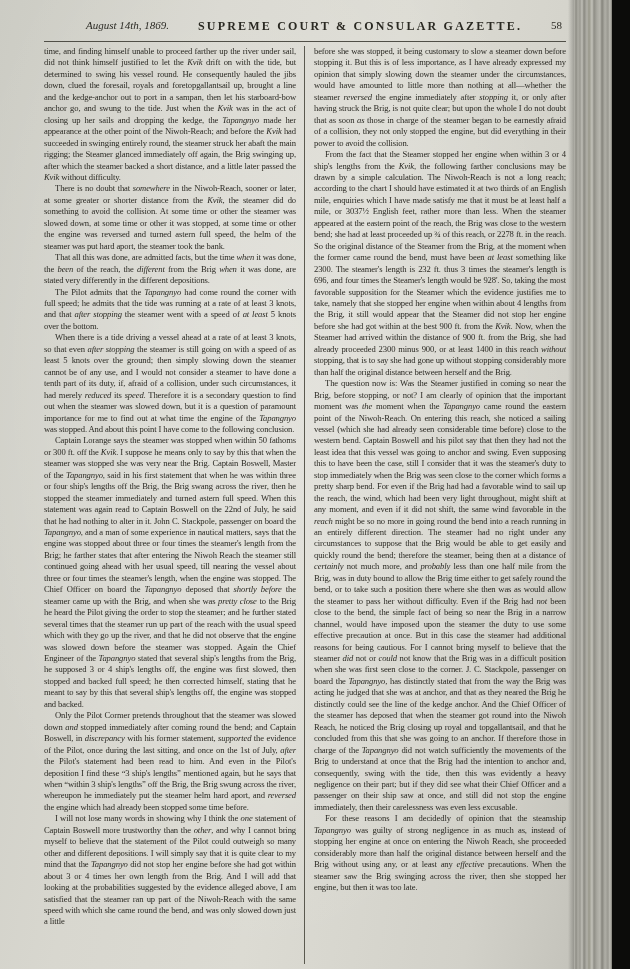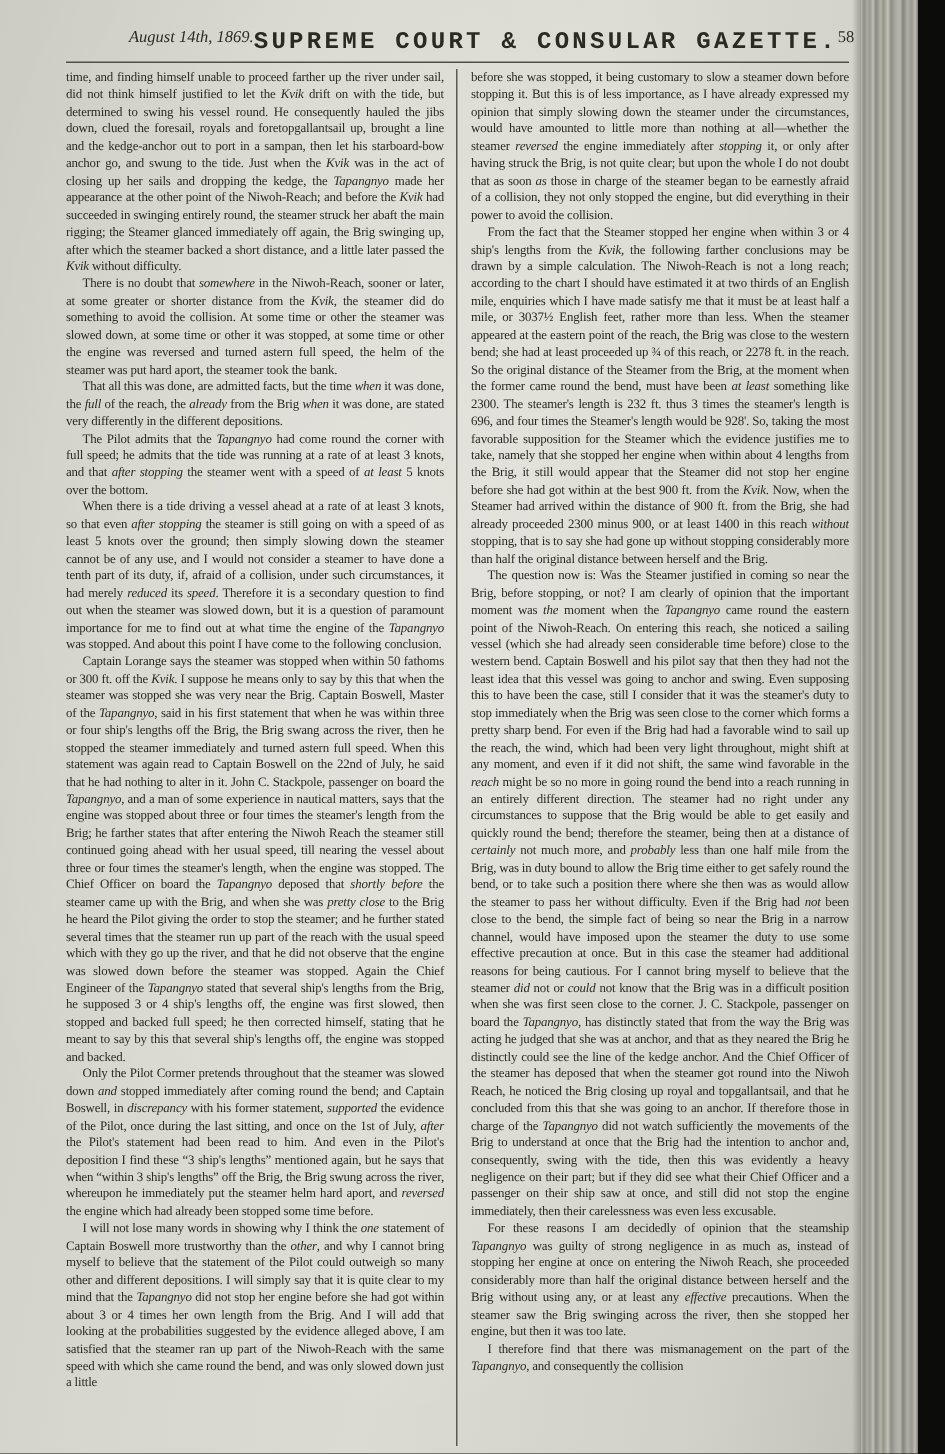--- a/index.html
+++ b/index.html
@@ -28,22 +28,22 @@
     background:linear-gradient(90deg, rgba(60,60,54,0), rgba(60,60,54,0.45));
   }
   .header{
     position:absolute;top:19px;left:44px;width:522px;height:18px;
     display:flex;align-items:flex-start;color:#2c2b25;
   }
   .header .date{
     font-style:italic;font-size:11px;padding-left:42px;white-space:nowrap;
   }
   .header .title{
-    flex:1;text-align:center;font-size:16px;font-weight:bold;
-    letter-spacing:2.2px;white-space:nowrap;color:#2a2922;font-family:Liberation Mono, monospace;
+    flex:1;text-align:center;font-size:12px;font-weight:bold;
+    letter-spacing:2.2px;white-space:nowrap;color:#2a2922;
   }
   .header .pagenum{
     font-size:11px;padding-right:4px;
   }
   .rule{
     position:absolute;top:41px;left:44px;width:522px;height:0;
     border-top:1px solid #504f47;
   }
   .cols{
     position:absolute;top:46px;left:44px;width:522px;height:918px;
@@ -67,30 +67,29 @@
   <div class="header">
     <span class="date">August 14th, 1869.</span>
     <span class="title">SUPREME COURT &amp; CONSULAR GAZETTE.</span>
     <span class="pagenum">58</span>
   </div>
   <div class="rule"></div>
   <div class="cols">
     <div class="col col-left">
         <p class="no-indent">time, and finding himself unable to proceed farther up the river under sail, did not think himself justified to let the <i>Kvik</i> drift on with the tide, but determined to swing his vessel round. He consequently hauled the jibs down, clued the foresail, royals and foretopgallantsail up, brought a line and the kedge-anchor out to port in a sampan, then let his starboard-bow anchor go, and swung to the tide. Just when the <i>Kvik</i> was in the act of closing up her sails and dropping the kedge, the <i>Tapangnyo</i> made her appearance at the other point of the Niwoh-Reach; and before the <i>Kvik</i> had succeeded in swinging entirely round, the steamer struck her abaft the main rigging; the Steamer glanced immediately off again, the Brig swinging up, after which the steamer backed a short distance, and a little later passed the <i>Kvik</i> without difficulty.</p>
         <p class="">There is no doubt that <i>somewhere</i> in the Niwoh-Reach, sooner or later, at some greater or shorter distance from the <i>Kvik</i>, the steamer did do something to avoid the collision. At some time or other the steamer was slowed down, at some time or other it was stopped, at some time or other the engine was reversed and turned astern full speed, the helm of the steamer was put hard aport, the steamer took the bank.</p>
-        <p class="">That all this was done, are admitted facts, but the time <i>when</i> it was done, the <i>full</i> of the reach, the <i>already</i> from the Brig <i>when</i> it was done, are stated very differently in the different depositions.</p>
+        <p class="">That all this was done, are admitted facts, but the time <i>when</i> it was done, the <i>been</i> of the reach, the <i>different</i> from the Brig <i>when</i> it was done, are stated very differently in the different depositions.</p>
         <p class="">The Pilot admits that the <i>Tapangnyo</i> had come round the corner with full speed; he admits that the tide was running at a rate of at least 3 knots, and that <i>after stopping</i> the steamer went with a speed of <i>at least</i> 5 knots over the bottom.</p>
         <p class="">When there is a tide driving a vessel ahead at a rate of at least 3 knots, so that even <i>after stopping</i> the steamer is still going on with a speed of as least 5 knots over the ground; then simply slowing down the steamer cannot be of any use, and I would not consider a steamer to have done a tenth part of its duty, if, afraid of a collision, under such circumstances, it had merely <i>reduced</i> its <i>speed</i>. Therefore it is a secondary question to find out when the steamer was slowed down, but it is a question of paramount importance for me to find out at what time the engine of the <i>Tapangnyo</i> was stopped. And about this point I have come to the following conclusion.</p>
         <p class="">Captain Lorange says the steamer was stopped when within 50 fathoms or 300 ft. off the <i>Kvik</i>. I suppose he means only to say by this that when the steamer was stopped she was very near the Brig. Captain Boswell, Master of the <i>Tapangnyo</i>, said in his first statement that when he was within three or four ship's lengths off the Brig, the Brig swang across the river, then he stopped the steamer immediately and turned astern full speed. When this statement was again read to Captain Boswell on the 22nd of July, he said that he had nothing to alter in it. John C. Stackpole, passenger on board the <i>Tapangnyo</i>, and a man of some experience in nautical matters, says that the engine was stopped about three or four times the steamer's length from the Brig; he farther states that after entering the Niwoh Reach the steamer still continued going ahead with her usual speed, till nearing the vessel about three or four times the steamer's length, when the engine was stopped. The Chief Officer on board the <i>Tapangnyo</i> deposed that <i>shortly before</i> the steamer came up with the Brig, and when she was <i>pretty close</i> to the Brig he heard the Pilot giving the order to stop the steamer; and he further stated several times that the steamer run up part of the reach with the usual speed which with they go up the river, and that he did not observe that the engine was slowed down before the steamer was stopped. Again the Chief Engineer of the <i>Tapangnyo</i> stated that several ship's lengths from the Brig, he supposed 3 or 4 ship's lengths off, the engine was first slowed, then stopped and backed full speed; he then corrected himself, stating that he meant to say by this that several ship's lengths off, the engine was stopped and backed.</p>
         <p class="">Only the Pilot Cormer pretends throughout that the steamer was slowed down <i>and</i> stopped immediately after coming round the bend; and Captain Boswell, in <i>discrepancy</i> with his former statement, <i>supported</i> the evidence of the Pilot, once during the last sitting, and once on the 1st of July, <i>after</i> the Pilot's statement had been read to him. And even in the Pilot's deposition I find these “3 ship's lengths” mentioned again, but he says that when “within 3 ship's lengths” off the Brig, the Brig swung across the river, whereupon he immediately put the steamer helm hard aport, and <i>reversed</i> the engine which had already been stopped some time before.</p>
         <p class="">I will not lose many words in showing why I think the <i>one</i> statement of Captain Boswell more trustworthy than the <i>other</i>, and why I cannot bring myself to believe that the statement of the Pilot could outweigh so many other and different depositions. I will simply say that it is quite clear to my mind that the <i>Tapangnyo</i> did not stop her engine before she had got within about 3 or 4 times her own length from the Brig. And I will add that looking at the probabilities suggested by the evidence alleged above, I am satisfied that the steamer ran up part of the Niwoh-Reach with the same speed with which she came round the bend, and was only slowed down just a little</p>
       </div>
     <div class="col col-right">
         <p class="no-indent">before she was stopped, it being customary to slow a steamer down before stopping it. But this is of less importance, as I have already expressed my opinion that simply slowing down the steamer under the circumstances, would have amounted to little more than nothing at all—whether the steamer <i>reversed</i> the engine immediately after <i>stopping</i> it, or only after having struck the Brig, is not quite clear; but upon the whole I do not doubt that as soon <i>as</i> those in charge of the steamer began to be earnestly afraid of a collision, they not only stopped the engine, but did everything in their power to avoid the collision.</p>
         <p class="">From the fact that the Steamer stopped her engine when within 3 or 4 ship's lengths from the <i>Kvik</i>, the following farther conclusions may be drawn by a simple calculation. The Niwoh-Reach is not a long reach; according to the chart I should have estimated it at two thirds of an English mile, enquiries which I have made satisfy me that it must be at least half a mile, or 3037½ English feet, rather more than less. When the steamer appeared at the eastern point of the reach, the Brig was close to the western bend; she had at least proceeded up ¾ of this reach, or 2278 ft. in the reach. So the original distance of the Steamer from the Brig, at the moment when the former came round the bend, must have been <i>at least</i> something like 2300. The steamer's length is 232 ft. thus 3 times the steamer's length is 696, and four times the Steamer's length would be 928'. So, taking the most favorable supposition for the Steamer which the evidence justifies me to take, namely that she stopped her engine when within about 4 lengths from the Brig, it still would appear that the Steamer did not stop her engine before she had got within at the best 900 ft. from the <i>Kvik</i>. Now, when the Steamer had arrived within the distance of 900 ft. from the Brig, she had already proceeded 2300 minus 900, or at least 1400 in this reach <i>without</i> stopping, that is to say she had gone up without stopping considerably more than half the original distance between herself and the Brig.</p>
         <p class="">The question now is: Was the Steamer justified in coming so near the Brig, before stopping, or not? I am clearly of opinion that the important moment was <i>the</i> moment when the <i>Tapangnyo</i> came round the eastern point of the Niwoh-Reach. On entering this reach, she noticed a sailing vessel (which she had already seen considerable time before) close to the western bend. Captain Boswell and his pilot say that then they had not the least idea that this vessel was going to anchor and swing. Even supposing this to have been the case, still I consider that it was the steamer's duty to stop immediately when the Brig was seen close to the corner which forms a pretty sharp bend. For even if the Brig had had a favorable wind to sail up the reach, the wind, which had been very light throughout, might shift at any moment, and even if it did not shift, the same wind favorable in the <i>reach</i> might be so no more in going round the bend into a reach running in an entirely different direction. The steamer had no right under any circumstances to suppose that the Brig would be able to get easily and quickly round the bend; therefore the steamer, being then at a distance of <i>certainly</i> not much more, and <i>probably</i> less than one half mile from the Brig, was in duty bound to allow the Brig time either to get safely round the bend, or to take such a position there where she then was as would allow the steamer to pass her without difficulty. Even if the Brig had <i>not</i> been close to the bend, the simple fact of being so near the Brig in a narrow channel, would have imposed upon the steamer the duty to use some effective precaution at once. But in this case the steamer had additional reasons for being cautious. For I cannot bring myself to believe that the steamer <i>did</i> not or <i>could</i> not know that the Brig was in a difficult position when she was first seen close to the corner. J. C. Stackpole, passenger on board the <i>Tapangnyo</i>, has distinctly stated that from the way the Brig was acting he judged that she was at anchor, and that as they neared the Brig he distinctly could see the line of the kedge anchor. And the Chief Officer of the steamer has deposed that when the steamer got round into the Niwoh Reach, he noticed the Brig closing up royal and topgallantsail, and that he concluded from this that she was going to an anchor. If therefore those in charge of the <i>Tapangnyo</i> did not watch sufficiently the movements of the Brig to understand at once that the Brig had the intention to anchor and, consequently, swing with the tide, then this was evidently a heavy negligence on their part; but if they did see what their Chief Officer and a passenger on their ship saw at once, and still did not stop the engine immediately, then their carelessness was even less excusable.</p>
         <p class="">For these reasons I am decidedly of opinion that the steamship <i>Tapangnyo</i> was guilty of strong negligence in as much as, instead of stopping her engine at once on entering the Niwoh Reach, she proceeded considerably more than half the original distance between herself and the Brig without using any, or at least any <i>effective</i> precautions. When the steamer saw the Brig swinging across the river, then she stopped her engine, but then it was too late.</p>
-        <p class="">I therefore find that there was mismanagement on the part of the <i>Tapangnyo</i>, and consequently the collision</p>
       </div>
   </div>
 </div>
 <div class="deckle-shade"></div>
 <div class="deckle"></div>
 
 </body></html>

